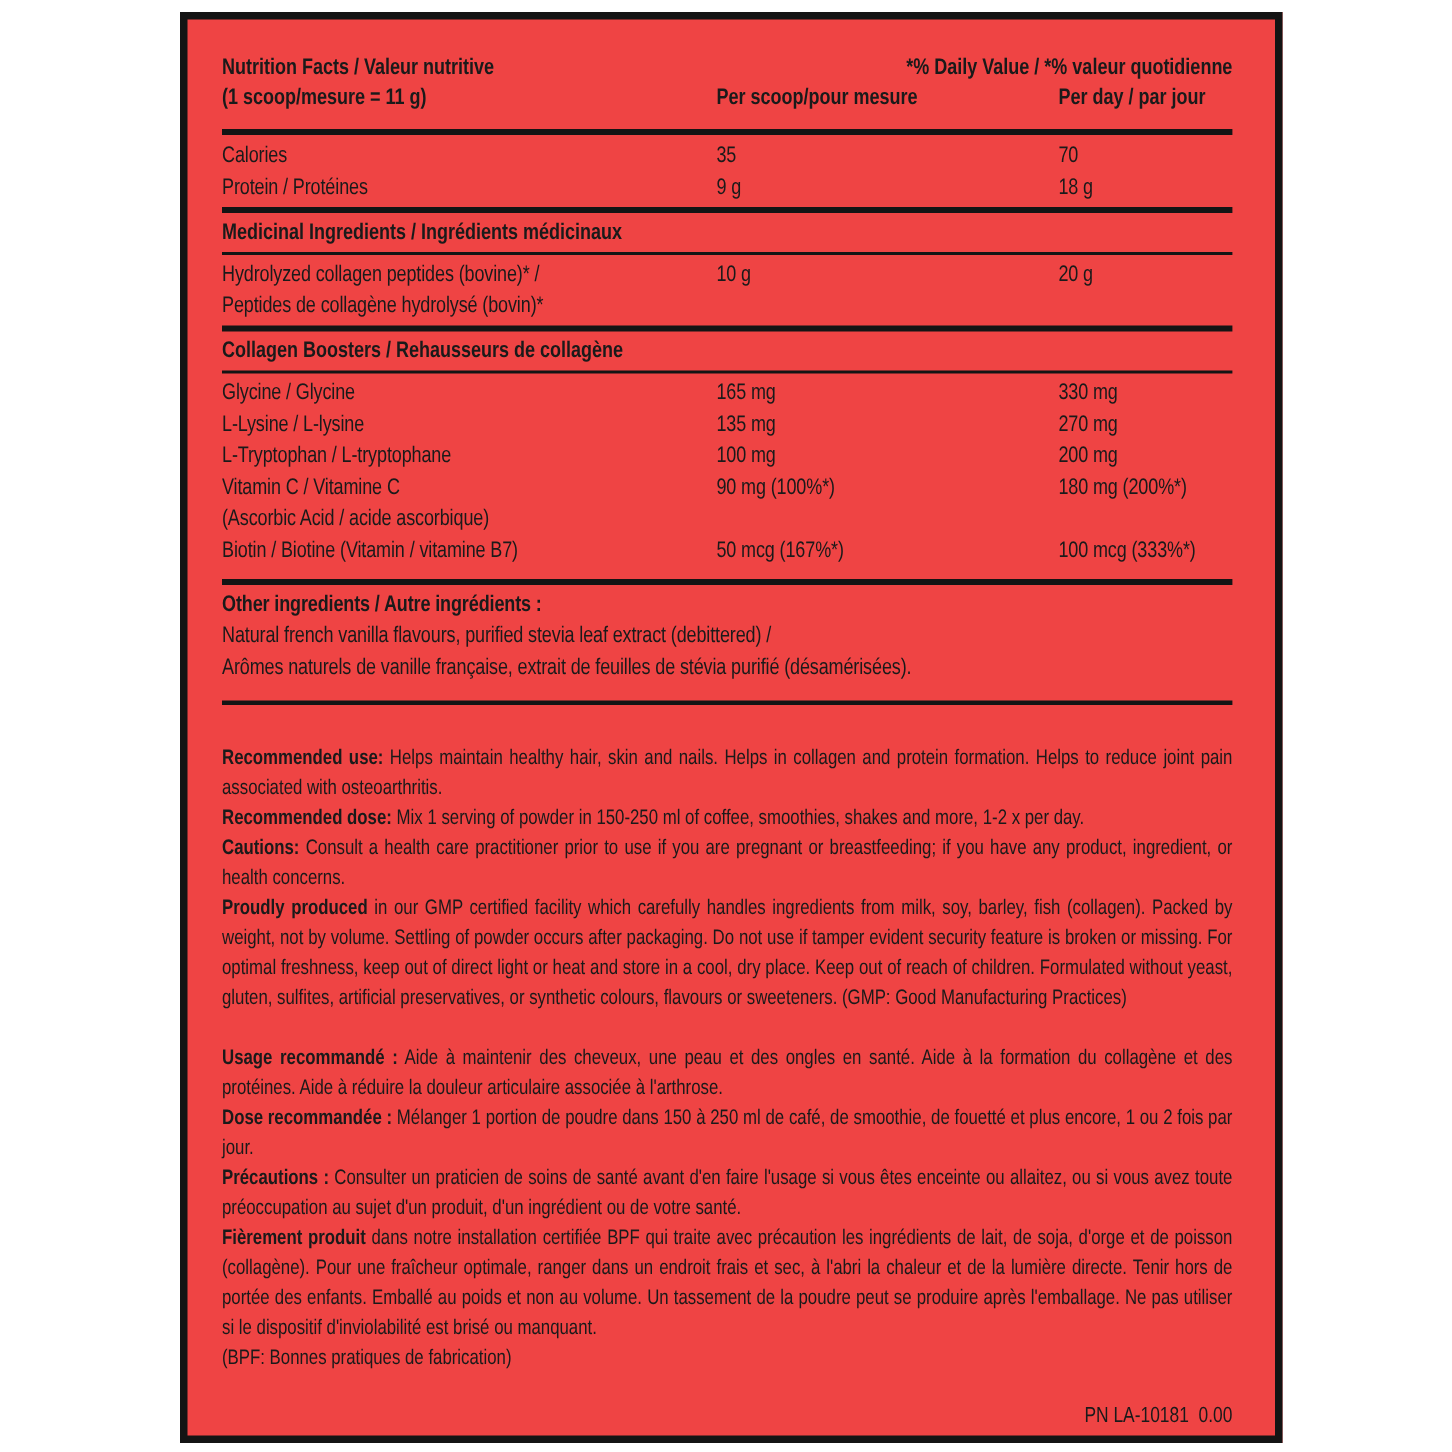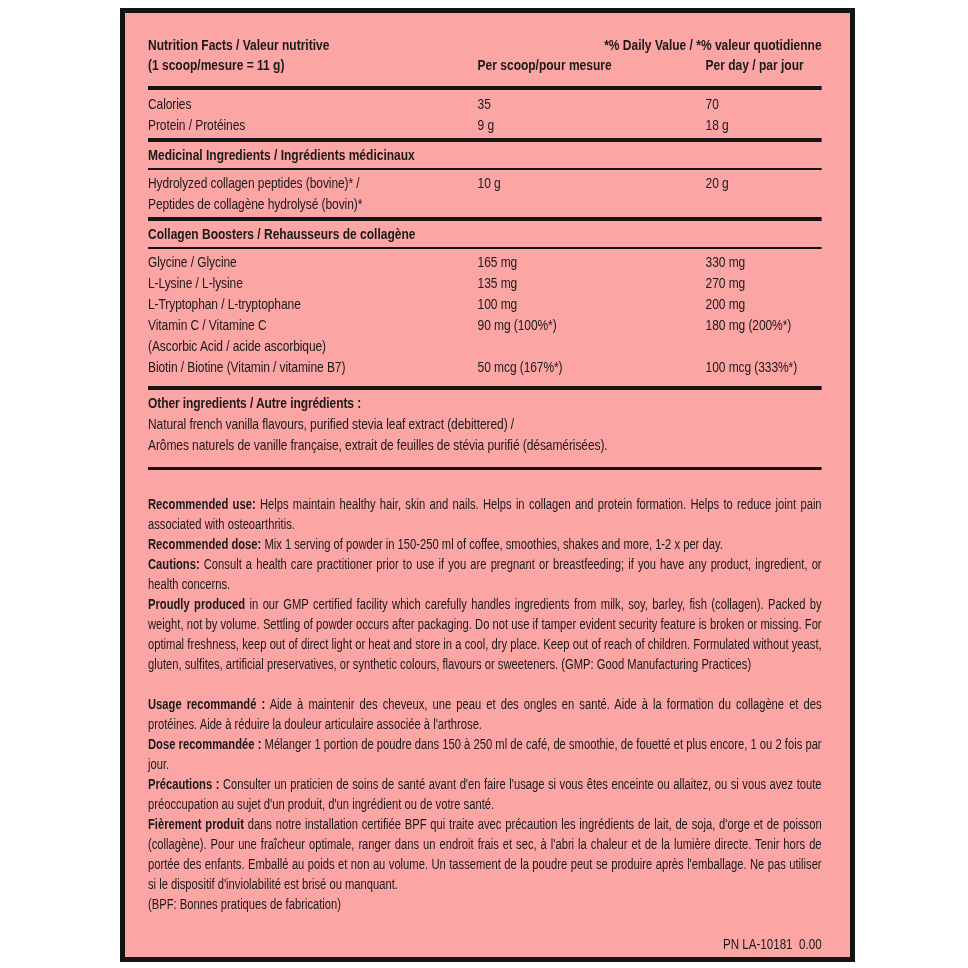--- a/index.html
+++ b/index.html
@@ -4,21 +4,21 @@
 <style>
   html, body { margin:0; padding:0; }
   body {
     width:968px; height:968px; background:#ffffff; position:relative;
     font-family:"Liberation Sans", sans-serif; color:#1a1a1a;
     -webkit-font-smoothing:antialiased;
   }
   .frame {
     position:absolute; left:120px; top:8px;
     width:725px; height:944px;
-    border:5px solid #141414; background:#fca5a5;
+    border:5px solid #141414; background:#ef4444;
     overflow:hidden;
   }
   .inner { padding:22px 0 0 23px; }
   
   .squeeze {
     width:842px;
     transform:scaleX(0.8);
     transform-origin:0 0;
   }
   .t { font-size:15px; line-height:21px; letter-spacing:-0.1px; }

